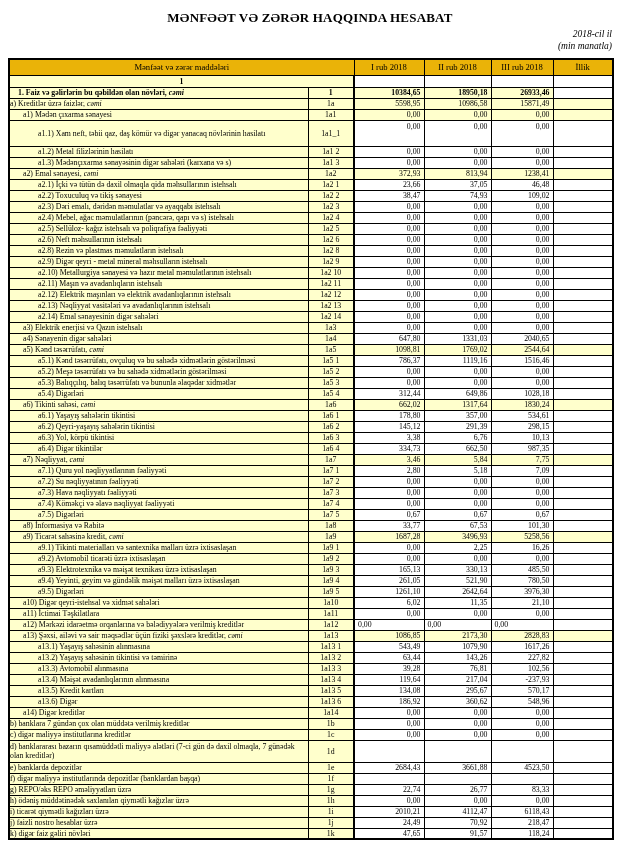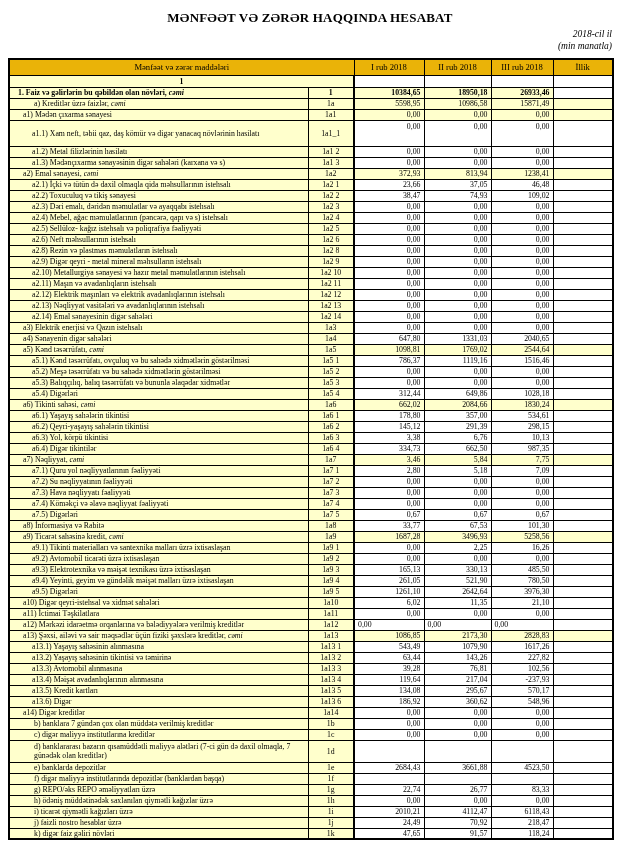--- a/index.html
+++ b/index.html
@@ -35,23 +35,23 @@
   td.item{background:#FFFFCC;text-align:left;}
   td.code{background:#FFFFCC;text-align:center;}
   td.val{background:#ffffff;text-align:right;padding-right:3px;}
   td.val.first{border-left-width:2px;}
   td.val.la{text-align:left;padding-left:3px;}
   tr.total td.val{background:#FFFFCC;}
   tr.total td.val.white{background:#ffffff;}
   tr.bold td{font-weight:bold;}
   tr.tall td.val{vertical-align:top;padding-top:1px;}
   .ind0{padding-left:8px;}
-  .ind1{padding-left:24px;}
+  .ind1{padding-left:0;}
   .ind2{padding-left:13px;}
-  .ind3{padding-left:22px;}
+  .ind3{padding-left:28px;}
 </style>
 </head>
 <body>
 
 <div>
   <div class="page-title">MƏNFƏƏT VƏ ZƏRƏR HAQQINDA HESABAT</div>
   <div class="notes">
     <div>2018-cil il</div>
     <div>(min manatla)</div>
   </div>
@@ -295,21 +295,21 @@
           <td class="code">1a5 4</td>
           <td class="val first">312,44</td>
           <td class="val">649,86</td>
           <td class="val">1028,18</td>
           <td class="val annual"></td>
         </tr>
         <tr class="total" style="height: 11px;">
           <td class="item ind2">a6) Tikinti sahəsi, <i>cəmi</i></td>
           <td class="code">1a6</td>
           <td class="val first">662,02</td>
-          <td class="val">2084,66</td>
+          <td class="val">1317,64</td>
           <td class="val">1830,24</td>
           <td class="val annual"></td>
         </tr>
         <tr style="height: 11px;">
           <td class="item ind3">a6.1) Yaşayış sahələrin tikintisi</td>
           <td class="code">1a6 1</td>
           <td class="val first">178,80</td>
           <td class="val">357,00</td>
           <td class="val">534,61</td>
           <td class="val annual"></td>

